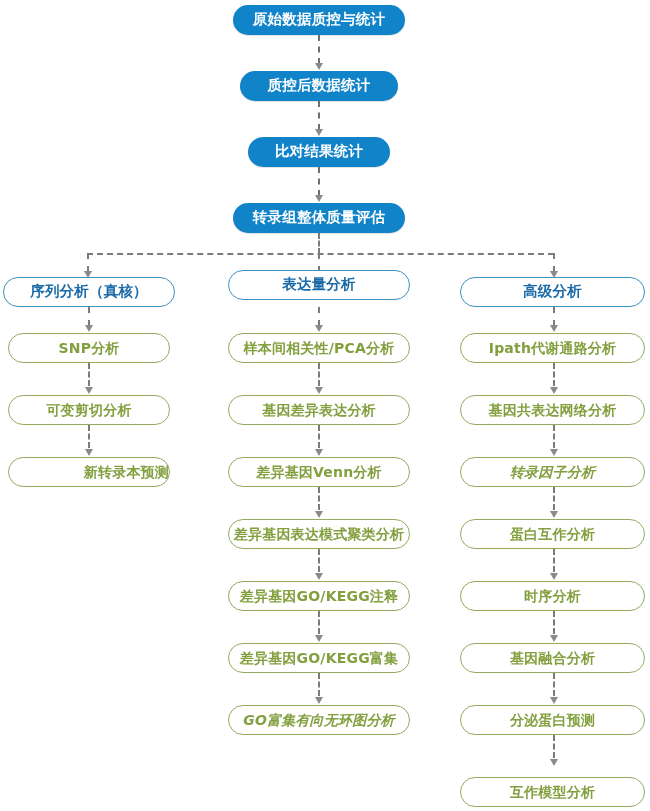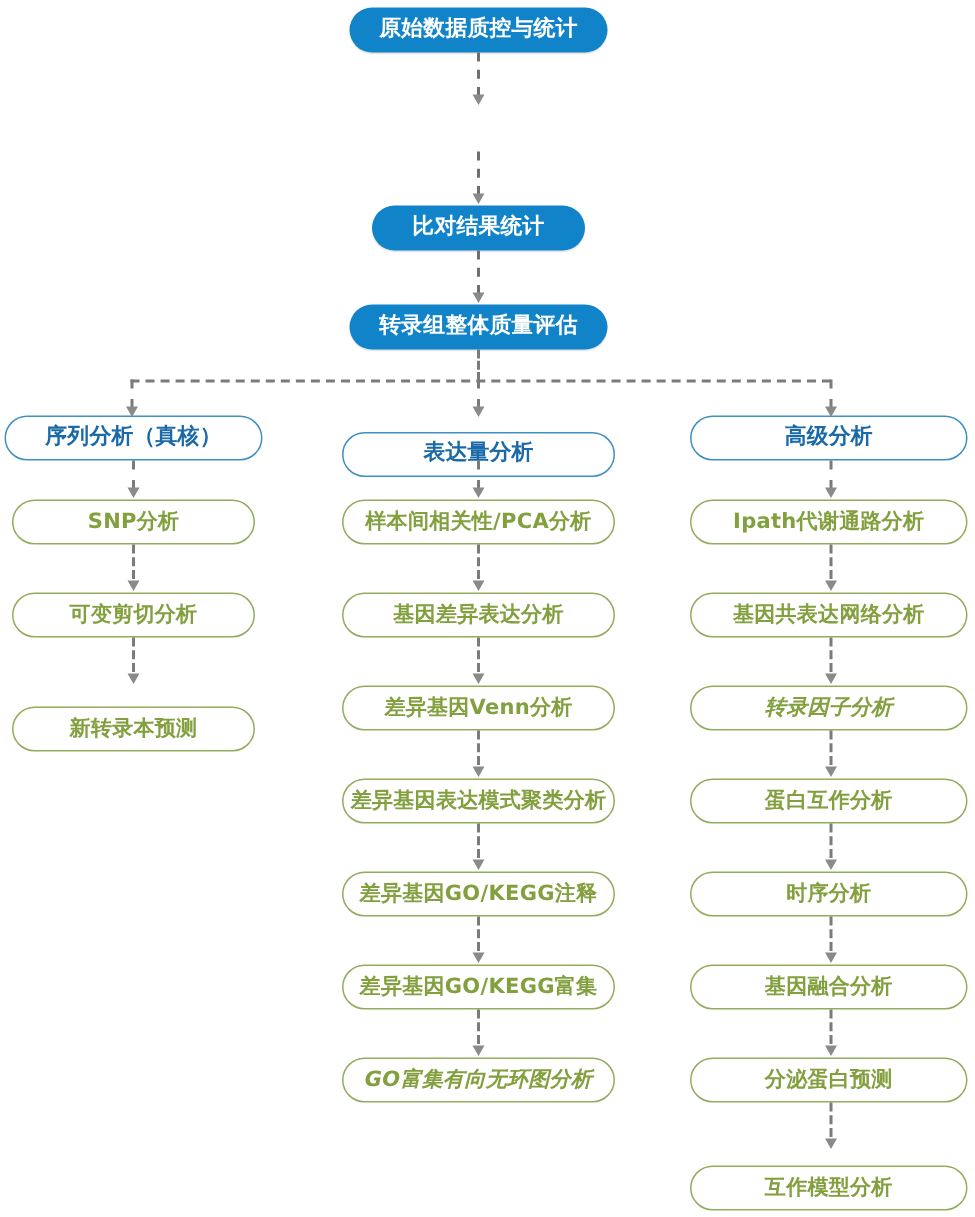--- a/index.html
+++ b/index.html
@@ -91,20 +91,23 @@
 
 <div id="flow">
 
   <div class="node blue" style="left:233px; top:5px; width:172px; height:30px;">
     <span>原始数据质控与统计</span>
   </div>
 
   <div class="conn blue-link" style="left:318px; top:35px; height:29px;"></div>
   <div class="arrowhead" style="left:314.5px; top:63px;"></div>
 
+  <div class="node blue" style="left:240px; top:71px; width:158px; height:30px;">
+    <span>质控后数据统计</span>
+  </div>
 
   <div class="conn blue-link" style="left:318px; top:101px; height:29px;"></div>
   <div class="arrowhead" style="left:314.5px; top:129px;"></div>
 
   <div class="node blue" style="left:248px; top:137px; width:142px; height:30px;">
     <span>比对结果统计</span>
   </div>
 
   <div class="conn blue-link" style="left:318px; top:167px; height:29px;"></div>
   <div class="arrowhead" style="left:314.5px; top:195px;"></div>
@@ -139,25 +142,25 @@
   <div class="conn" style="left:88px; top:363px; height:23px;"></div>
   <div class="arrowhead" style="left:84.5px; top:387px;"></div>
 
   <div class="node green" style="left:8px; top:395px; width:162px; height:30px;">
     <span>可变剪切分析</span>
   </div>
 
   <div class="conn" style="left:88px; top:425px; height:23px;"></div>
   <div class="arrowhead" style="left:84.5px; top:449px;"></div>
 
-  <div class="node green" style="left:8px; top:471px; width:162px; height:30px;">
+  <div class="node green" style="left:8px; top:457px; width:162px; height:30px;justify-content:flex-end;">
     <span>新转录本预测</span>
   </div>
 
-  <div class="node header" style="left:228px; top:288px; width:182px; height:30px;">
+  <div class="node header" style="left:228px; top:270px; width:182px; height:30px;">
     <span>表达量分析</span>
   </div>
 
   <div class="conn" style="left:318px; top:307px; height:19px;"></div>
   <div class="arrowhead" style="left:314.5px; top:325px;"></div>
 
   <div class="node green" style="left:228px; top:333px; width:182px; height:30px;">
     <span>样本间相关性/PCA分析</span>
   </div>
 

